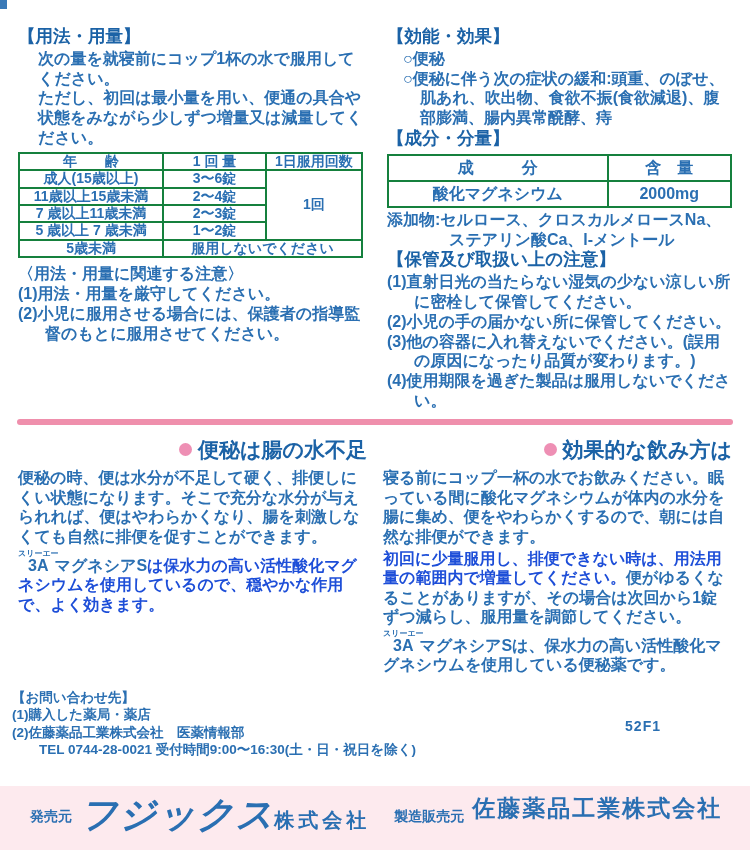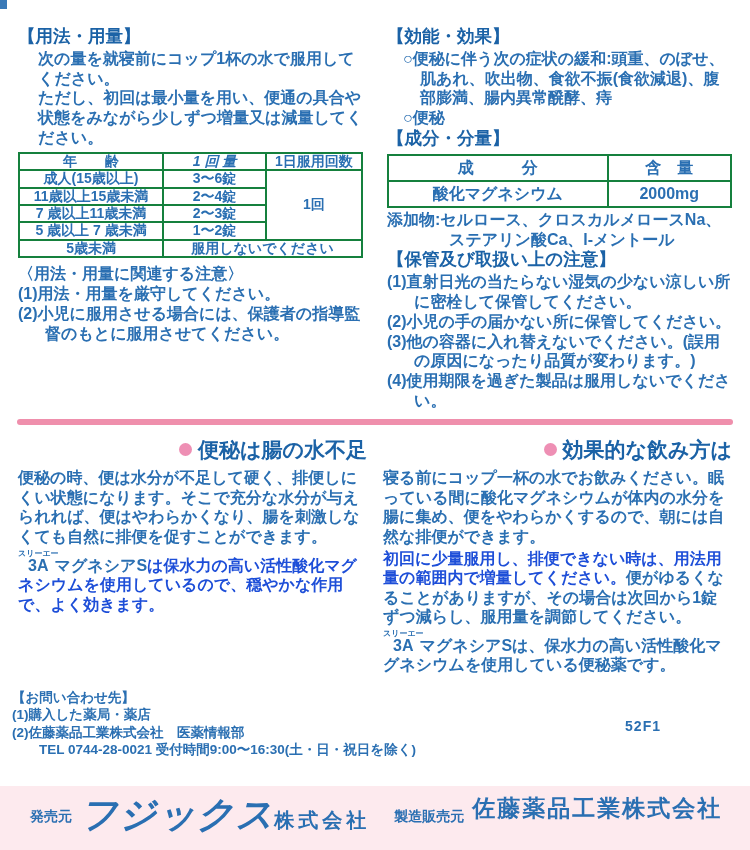--- a/index.html
+++ b/index.html
@@ -41,21 +41,21 @@
     border: 2px solid #15803d;
     text-align: center;
     font-size: 14px;
     padding: 0 1px;
     height: 17px;
     line-height: 1.1;
     color: #2a6fb2;
     font-weight: bold;
     overflow: hidden; white-space: nowrap;
   }
-  .dosage-col-age { width: 42%; } .dosage-col-dose { width: 30%; font-style: italic; } .dosage-col-freq { width: 28%; }
+  .dosage-col-age { width: 42%; } .dosage-col-dose { width: 30%; } .dosage-col-freq { width: 28%; }
   .comp-col-ing { width: 64%; } .comp-col-amt { width: 36%; }
   table.comp th, table.comp td { height: 26px; font-size: 16px; }
 
   
   .divider {
     height: 6px; background: #ef8fac; border-radius: 3px;
     margin: 8px 17px 6px 17px; flex: none;
   }
 
   
@@ -154,22 +154,22 @@
       </tbody>
         </table>
 
       <p class="note-head">〈用法・用量に関連する注意〉</p>
       <p class="hang2">(1)用法・用量を厳守してください。</p>
       <p class="hang2">(2)小児に服用させる場合には、保護者の指導監督のもとに服用させてください。</p>
     </div>
 
     <div class="col">
       <div class="h1">【効能・効果】</div>
+      <p class="hang1" style="padding-left:33px;">○便秘</p>
       <p class="hang1" style="padding-left:33px;">○便秘に伴う次の症状の緩和:頭重、のぼせ、肌あれ、吹出物、食欲不振(食欲減退)、腹部膨満、腸内異常醗酵、痔</p>
-      <p class="hang1" style="padding-left:33px;">○便秘</p>
 
       <div class="h1">【成分・分量】</div>
       <table class="blue comp">
         <tbody>
             <tr>
           <th class="comp-col-ing">成　　　分</th>
           <th class="comp-col-amt">含　量</th>
         </tr>
         <tr>
           <td>酸化マグネシウム</td>

